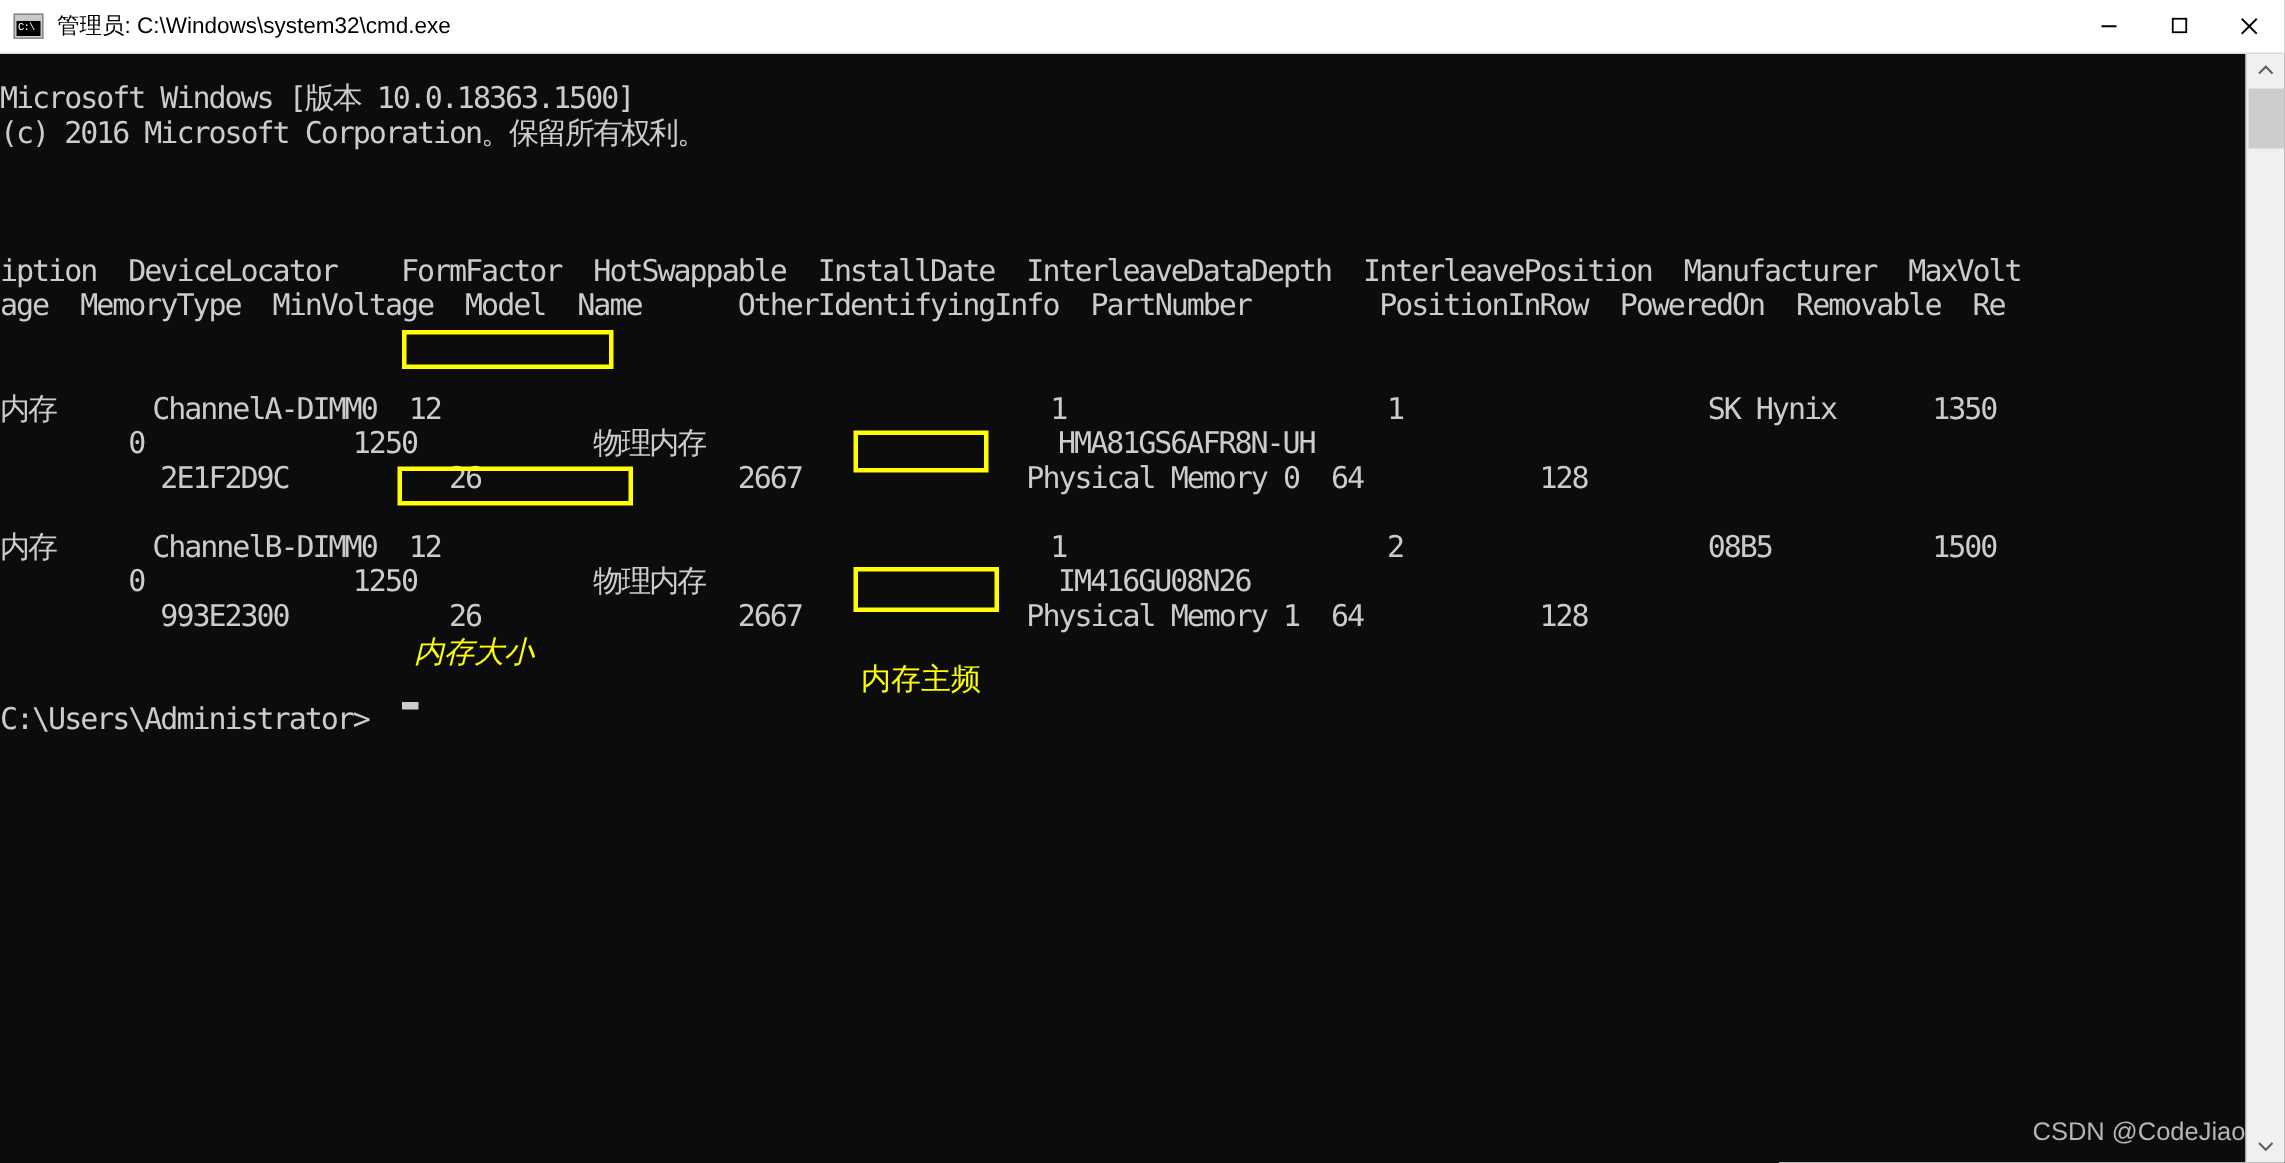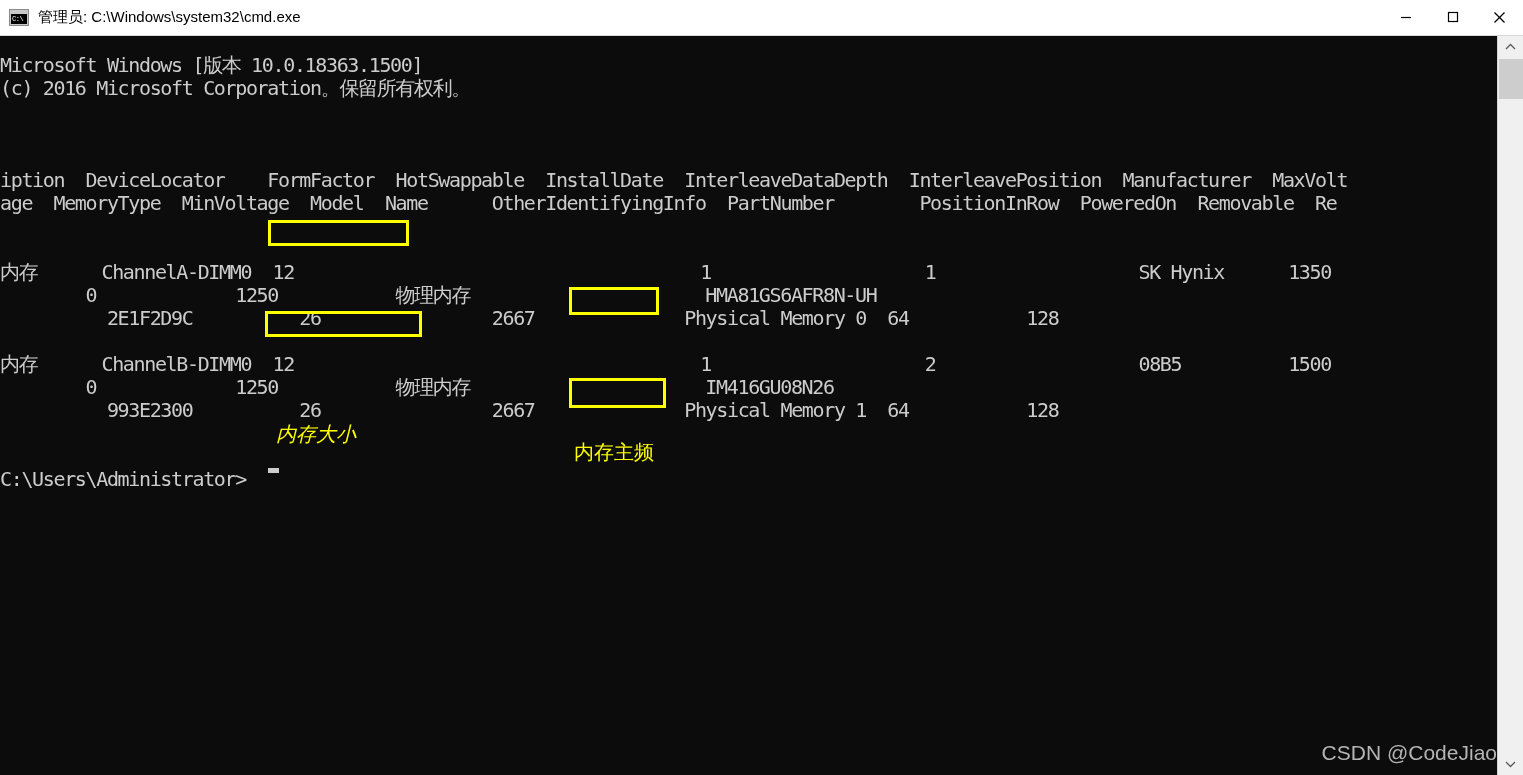--- a/index.html
+++ b/index.html
@@ -136,21 +136,21 @@
     white-space: nowrap;
   }
 
   
   .watermark {
     position: absolute;
     right: 26px;
     bottom: 10px;
     color: #b5b5b5;
     font-family: "Liberation Sans", sans-serif;
-    font-size: 21px;
+    font-size: 17px;
     white-space: nowrap;
   }
 
   
   .scrollbar {
     position: absolute;
     right: 0;
     top: 36px;
     width: 26px;
     height: 739px;

